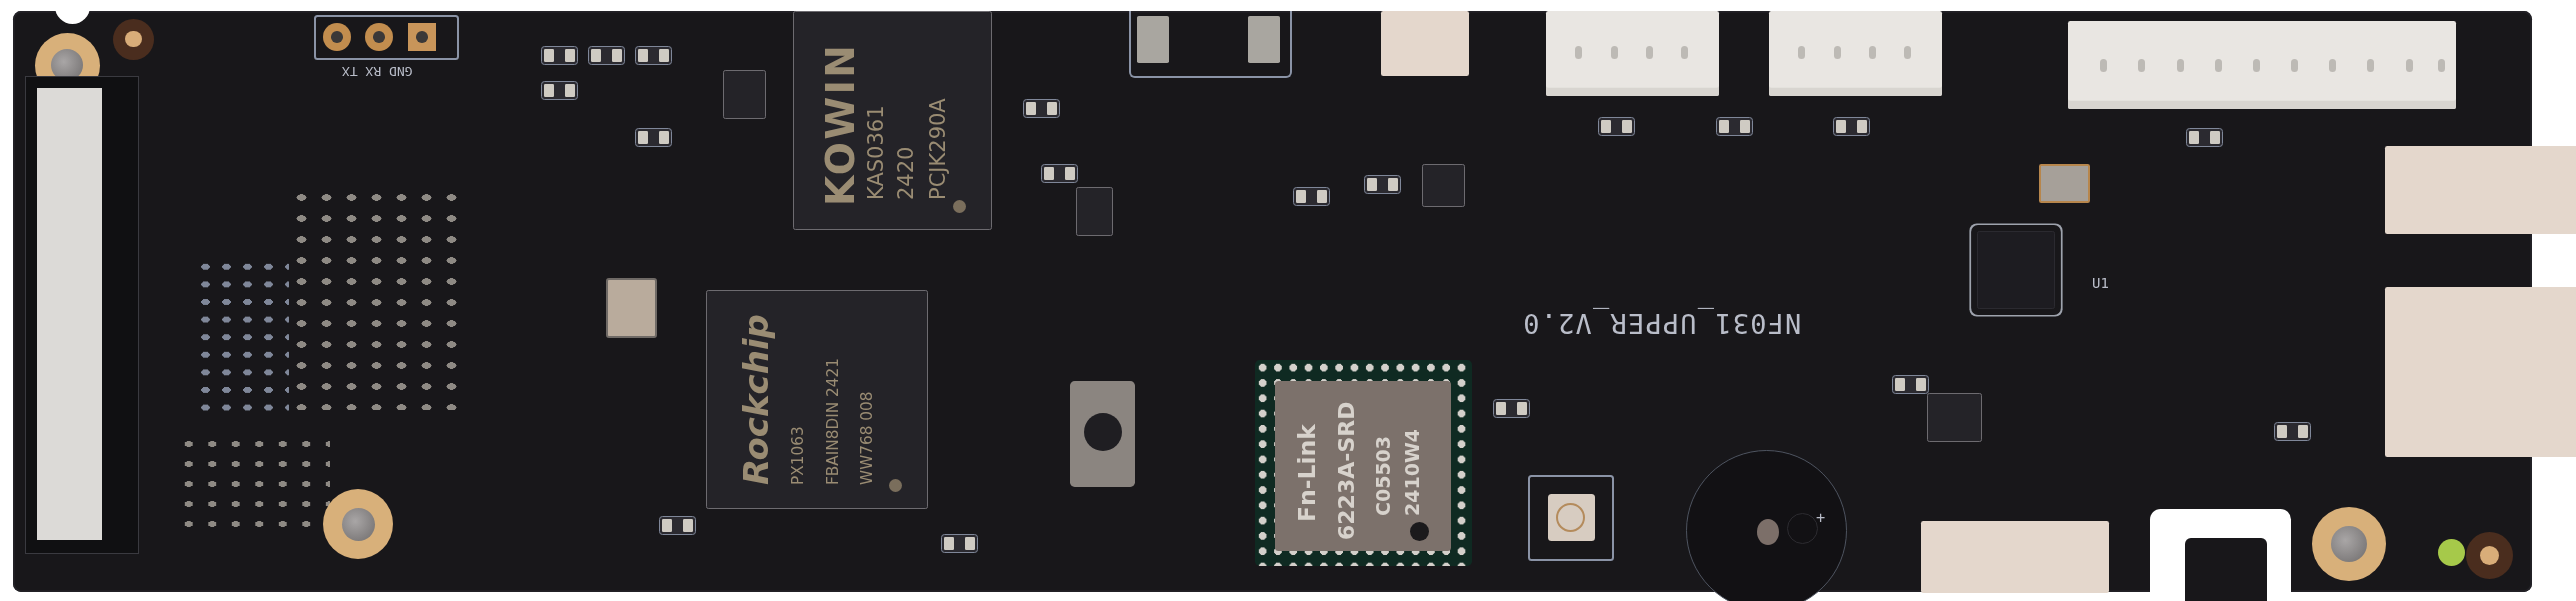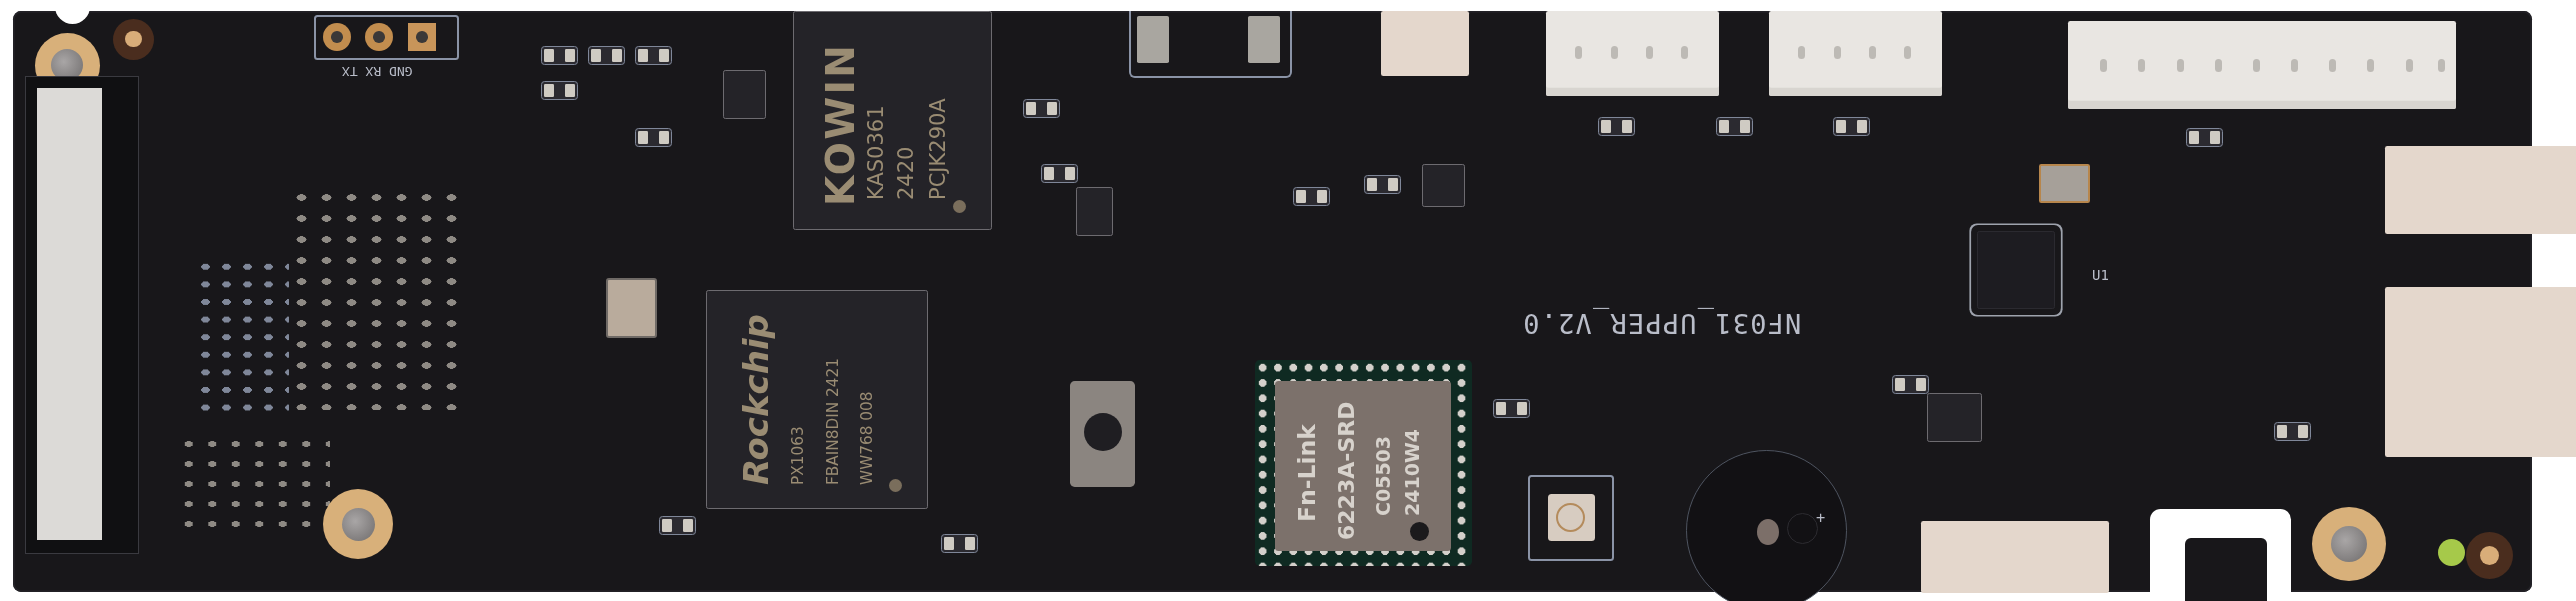--- a/index.html
+++ b/index.html
@@ -108,21 +108,21 @@
   <div class="abs silk rotate180" style="left:1509px;top:297px;font-size:27px;letter-spacing:1.2px;">NF031_UPPER_V2.0</div>
 
   <div class="abs" style="left:1673px;top:439px;width:159px;height:159px;border-radius:50%;background:#121114;border:1.8px solid #4e5460;">
     <div class="abs" style="left:70px;top:68px;width:22px;height:26px;border-radius:50%;background:#7c6f69;"></div>
     <div class="abs" style="left:100px;top:62px;width:29px;height:29px;border-radius:50%;border:1.8px solid #2c2b30;"></div>
   </div>
   <div class="abs silk" style="left:1803px;top:498px;font-size:15.3px;">+</div>
 
   <div class="chip" style="left:1964px;top:220px;width:76px;height:76px;border-color:#2b2a30;background:#1d1c21;
        box-shadow:0 0 0 5.9px #18171a, 0 0 0 7.6px #9ea3ad;"></div>
-  <div class="abs silk" style="left:2079px;top:256px;font-size:14px;">U1</div>
+  <div class="abs silk" style="left:2079px;top:264px;font-size:14px;">U1</div>
 
   <div class="abs" style="left:2026px;top:153px;width:47px;height:35px;background:#a6a099;border:2.3px solid #b7864c;border-radius:2.3px;"></div>
 
   <div class="conn-beige" style="left:1368px;top:0px;width:88px;height:65px;"></div>
   <div class="conn" style="left:1533px;top:0px;width:173px;height:85px;">
     <div class="pin" style="left:29px;top:35px"></div>
       <div class="pin" style="left:65px;top:35px"></div>
       <div class="pin" style="left:100px;top:35px"></div>
       <div class="pin" style="left:135px;top:35px"></div>
   </div>

